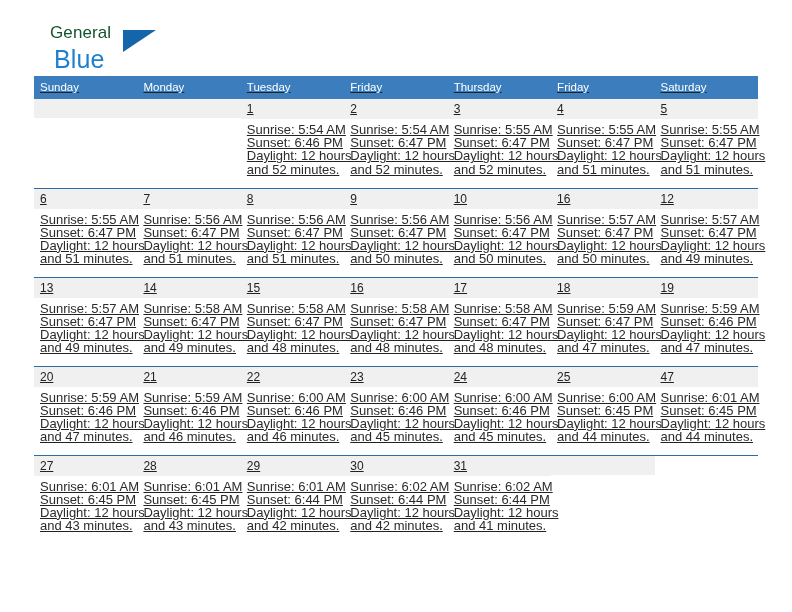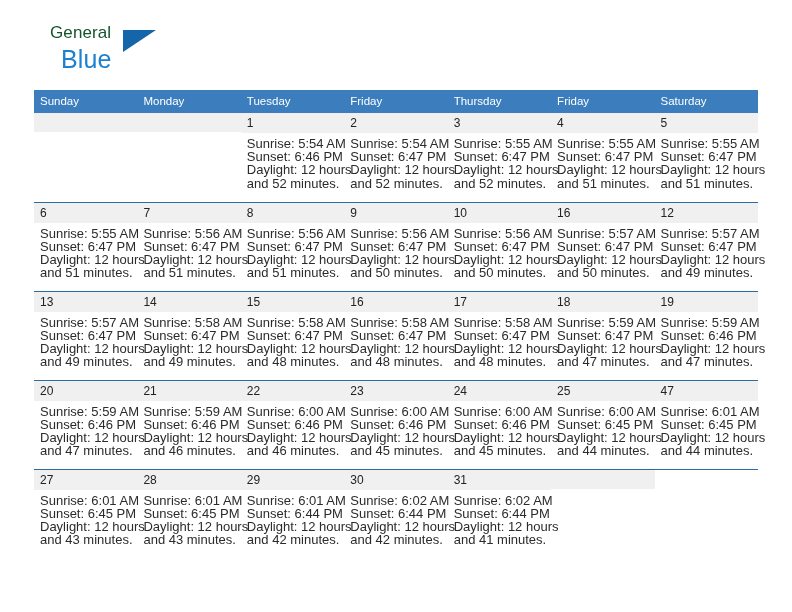--- a/index.html
+++ b/index.html
@@ -40,21 +40,21 @@
   .brand-row1 {
     position: absolute;
     left: 16px;
     top: 0;
     font-size: 17px;
     color: #14532d;
     letter-spacing: 0.1px;
   }
   .brand-row2 {
     position: absolute;
-    left: 27px;
+    left: 20px;
     top: 23px;
     font-size: 25px;
     color: #1d81d1;
     letter-spacing: 0.1px;
   }
   .brand-tri {
     position: absolute;
     left: 89px;
     top: 6px;
     width: 0;
@@ -80,21 +80,22 @@
     color: #2c2c2c;
     margin-top: 11px;
     line-height: 1.1;
   }
 
   
   table.calendar {
     width: 724px;
     border-collapse: collapse;
     table-layout: fixed;
-    margin-top: 15px;
+    margin-top: 1px;
+    text-decoration: underline;
   }
   table.calendar th {
     background: #3b7dbd;
     color: #ffffff;
     font-size: 11.5px;
     font-weight: normal;
     text-align: left;
     padding: 5px 0 6px 6px;
     border: none;
   }

